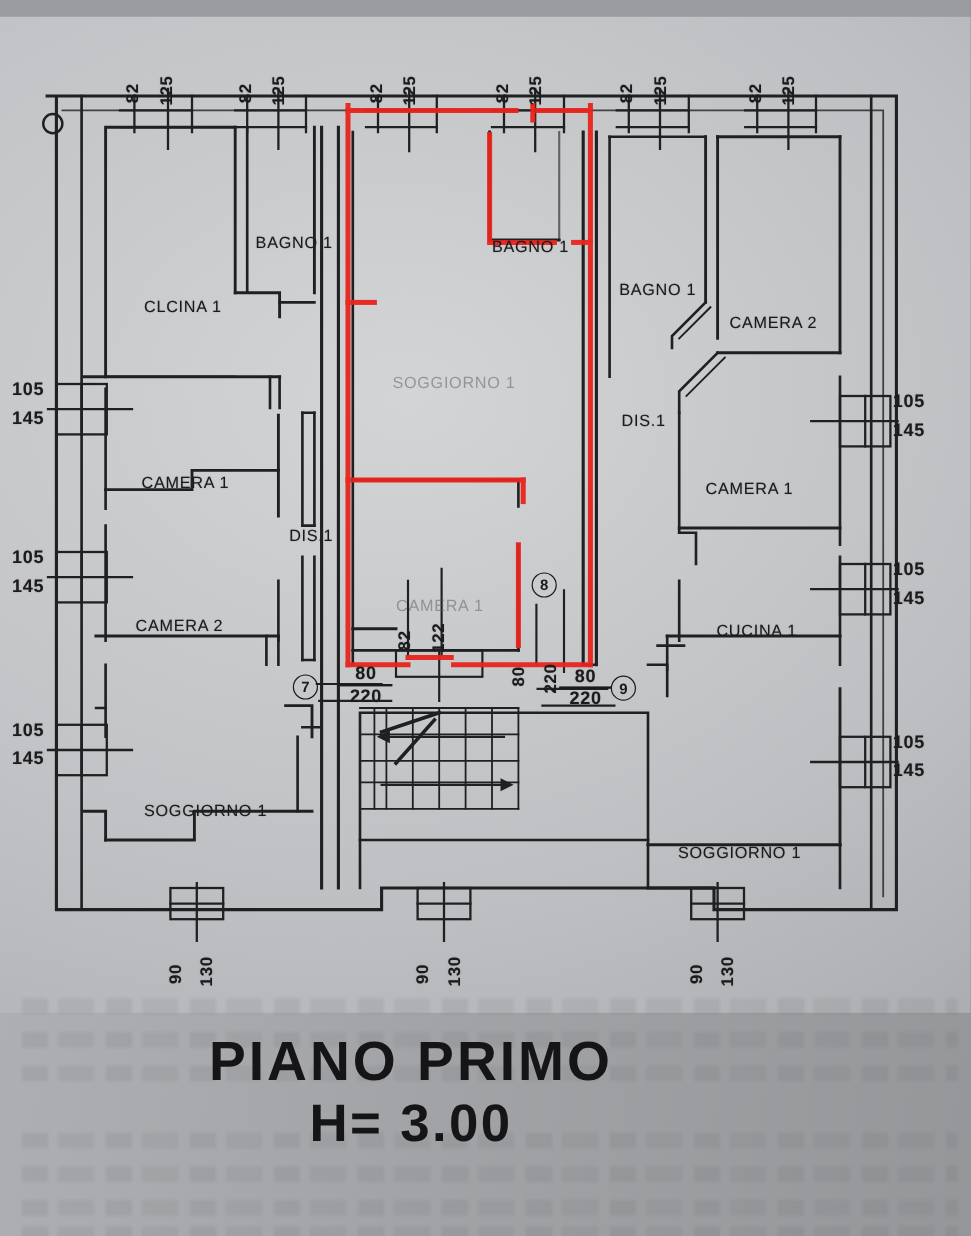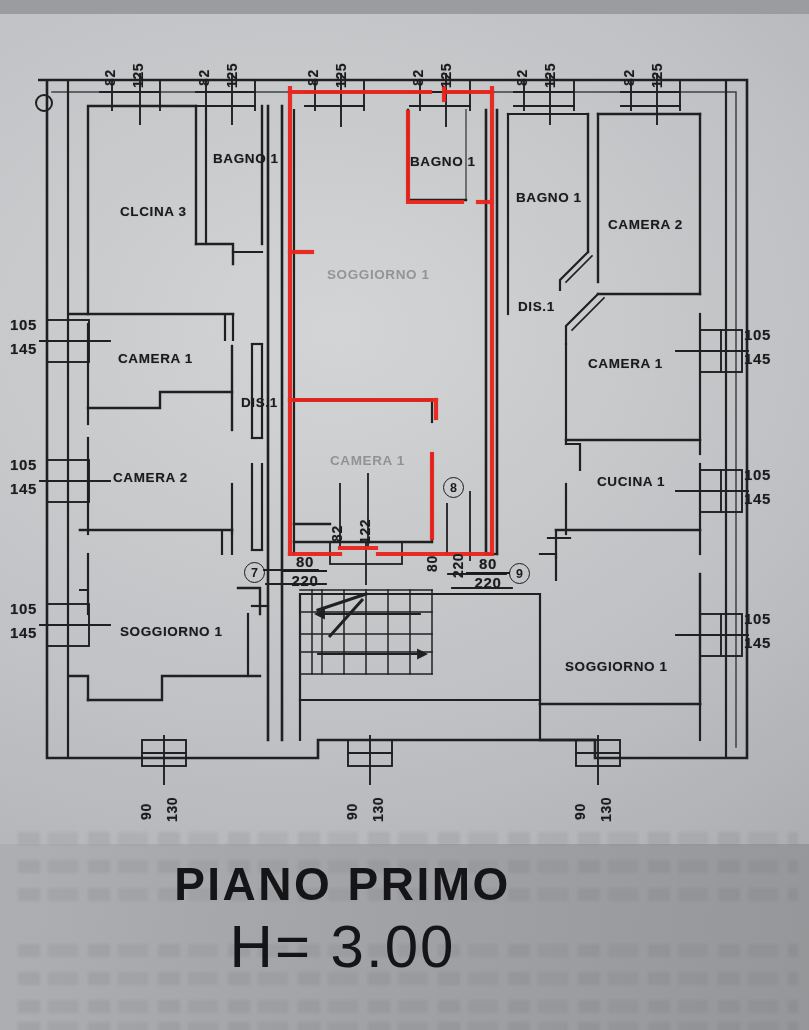--- a/index.html
+++ b/index.html
@@ -48,21 +48,21 @@
   svg { position: absolute; left: 0; top: 0; }
 
   .lbl {
     position: absolute;
     font-family: "Liberation Sans", sans-serif;
     color: #1b1b1d;
     white-space: nowrap;
     letter-spacing: .6px;
     text-shadow: 0 0 1px rgba(60,60,60,.45);
   }
-  .room-lbl { font-size: 13.5px; font-weight: 700; }
+  .room-lbl { font-size: 13.5px; font-weight: 400; margin-top: 44px; }
   .room-lbl.faded { color: rgba(90,92,95,0.52); text-shadow: none; filter: blur(0.5px); }
   .dim { font-size: 15px; font-weight: 700; }
   .vdim {
     font-size: 14px; font-weight: 700;
     transform: rotate(-90deg);
     transform-origin: left bottom;
   }
   .frac { font-size: 15px; font-weight: 700; text-align: center; line-height: 1.0; }
   .frac .top { display: block; }
   .frac .bar { display: block; height: 2px; background: #1b1b1d; margin: 1px 0; }
@@ -83,22 +83,22 @@
     text-align: center;
     color: #151517;
   }
   #title-main {
     font-size: 46px;
     font-weight: 700;
     letter-spacing: 2.5px;
     line-height: 1.05;
   }
   #title-sub {
-    font-size: 60px;
-    font-weight: 400;
+    font-size: 44px;
+    font-weight: 700;
     letter-spacing: 2px;
     margin-top: 4px;
   }
   .blurmask { filter: blur(.35px); }
 </style>
 </head>
 <body>
 
 <div id="page">
   <div id="sheet">
@@ -339,21 +339,21 @@
 
         <path d="M478 188 L492 188"></path>
         <path d="M290 238 L312 238"></path>
         <path d="M290 386 L436 386"></path>
         <path d="M436 386 L436 404"></path>
         <path d="M432 440 L432 524"></path>
         <path d="M340 534 L376 534"></path>
       </g>
     </svg>
 
-    <div class="lbl room-lbl" style="left:120px; top:190px">CLCINA 3</div>
+    <div class="lbl room-lbl" style="left:120px; top:190px">CLCINA 1</div>
     <div class="lbl room-lbl" style="left:213px; top:137px">BAGNO 1</div>
     <div class="lbl room-lbl" style="left:118px; top:337px">CAMERA 1</div>
     <div class="lbl room-lbl" style="left:241px; top:381px">DIS.1</div>
     <div class="lbl room-lbl" style="left:113px; top:456px">CAMERA 2</div>
     <div class="lbl room-lbl" style="left:120px; top:610px">SOGGIORNO 1</div>
 
     <div class="lbl room-lbl" style="left:410px; top:140px">BAGNO 1</div>
     <div class="lbl room-lbl faded" style="left:327px; top:253px">SOGGIORNO 1</div>
     <div class="lbl room-lbl faded" style="left:330px; top:439px">CAMERA 1</div>
 

